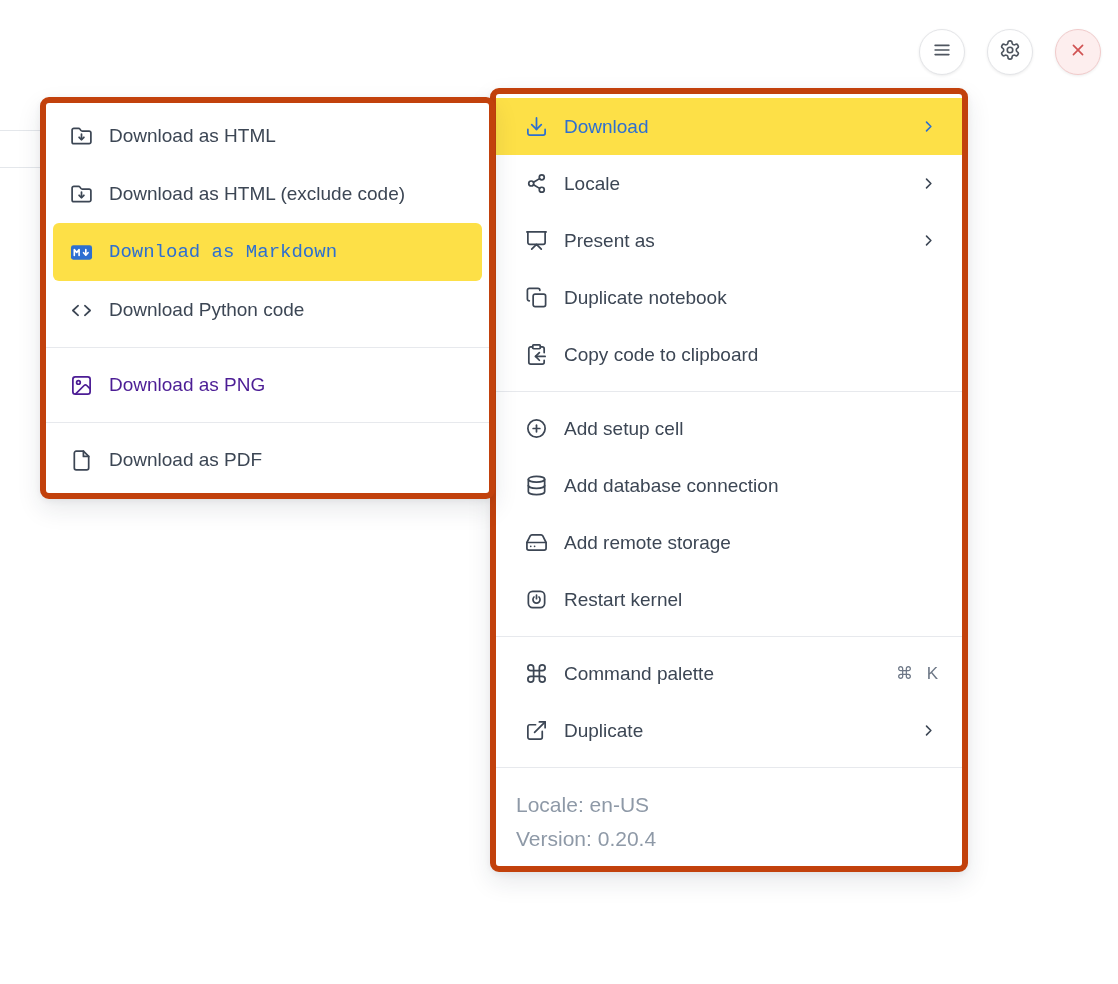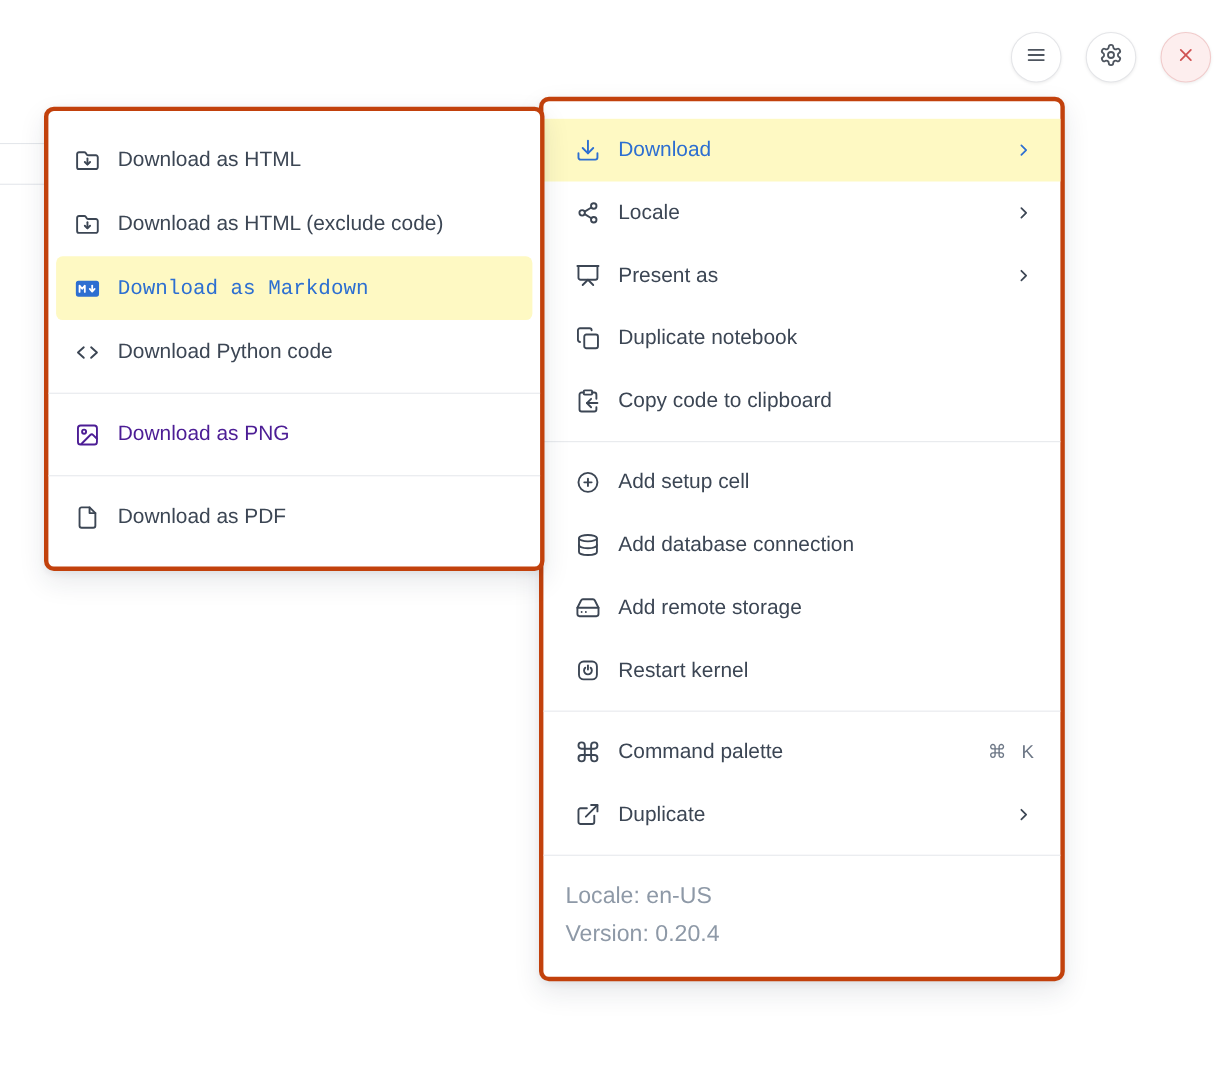--- a/index.html
+++ b/index.html
@@ -15,40 +15,40 @@
   
   .header-buttons { position:absolute; top:29px; right:17px; display:flex; gap:22px; }
   .round-btn { width:46px; height:46px; border-radius:50%; background:#fff;
     border:1px solid #e4e5e8; box-shadow:0 1px 3px rgba(0,0,0,.08);
     display:flex; align-items:center; justify-content:center; cursor:pointer; color:#4e555f; }
   .round-btn.danger { background:#fdeeee; border-color:#f1cbcb; color:#d05252; }
   .round-btn svg { width:22px; height:22px; stroke:currentColor; fill:none;
     stroke-width:1.8; stroke-linecap:round; stroke-linejoin:round; }
 
   
-  .panel { position:absolute; background:#fff; border:4px solid #c2410c; border-radius:9px;
-    box-shadow:0 10px 24px rgba(25,35,55,.10), 0 2px 6px rgba(25,35,55,.06); padding:16px 0; }
+  .panel { position:absolute; background:#fff; border:6px solid #c2410c; border-radius:9px;
+    box-shadow:0 10px 24px rgba(25,35,55,.10), 0 2px 6px rgba(25,35,55,.06); padding:4px 0; }
   #main-menu { left:490px; top:88px; width:478px; z-index:1; }
   #sub-menu  { left:40px;  top:97px; width:455px; z-index:2; }
 
   .menu-item { height:57px; display:flex; align-items:center;
     padding:0 24px 0 28px; font-size:19px; cursor:pointer; color:#3c4654; }
   #sub-menu .menu-item { height:58px; padding:0 20px 0 23px; }
   .menu-item .icon { width:24px; height:24px; flex:0 0 24px; margin-right:16px;
     display:flex; align-items:center; justify-content:center; }
   .menu-item .icon svg { width:23px; height:23px; stroke:currentColor; fill:none;
     stroke-width:1.8; stroke-linecap:round; stroke-linejoin:round; }
   .menu-item .label { flex:1; white-space:nowrap; }
   .menu-item .chevron { margin-left:auto; display:flex; align-items:center; }
   .menu-item .chevron svg { width:19px; height:19px; stroke:currentColor; fill:none;
     stroke-width:2; stroke-linecap:round; stroke-linejoin:round; }
   .menu-item .shortcut { margin-left:auto; font-size:17px; color:#6d7786;
     word-spacing:9px; white-space:nowrap; }
 
-  .menu-item.highlight { background:#fef9c3; color:#2d6fd1; }
+  .menu-item.highlight { background:#fde047; color:#2d6fd1; }
   #sub-menu .menu-item.highlight { margin:0 7px; padding:0 13px 0 16px; border-radius:6px;font-family:Liberation Mono, monospace; }
   .menu-item.disabled { color:#4c1d95; cursor:default; }
 
   .separator { height:1px; background:#e7e9ed; margin:8px 0; }
 
   .menu-footer { padding:12px 20px 6px; font-size:21px; color:#8e99a7; }
   .menu-footer div { line-height:34px; }
 </style>
 </head>
 <body>

